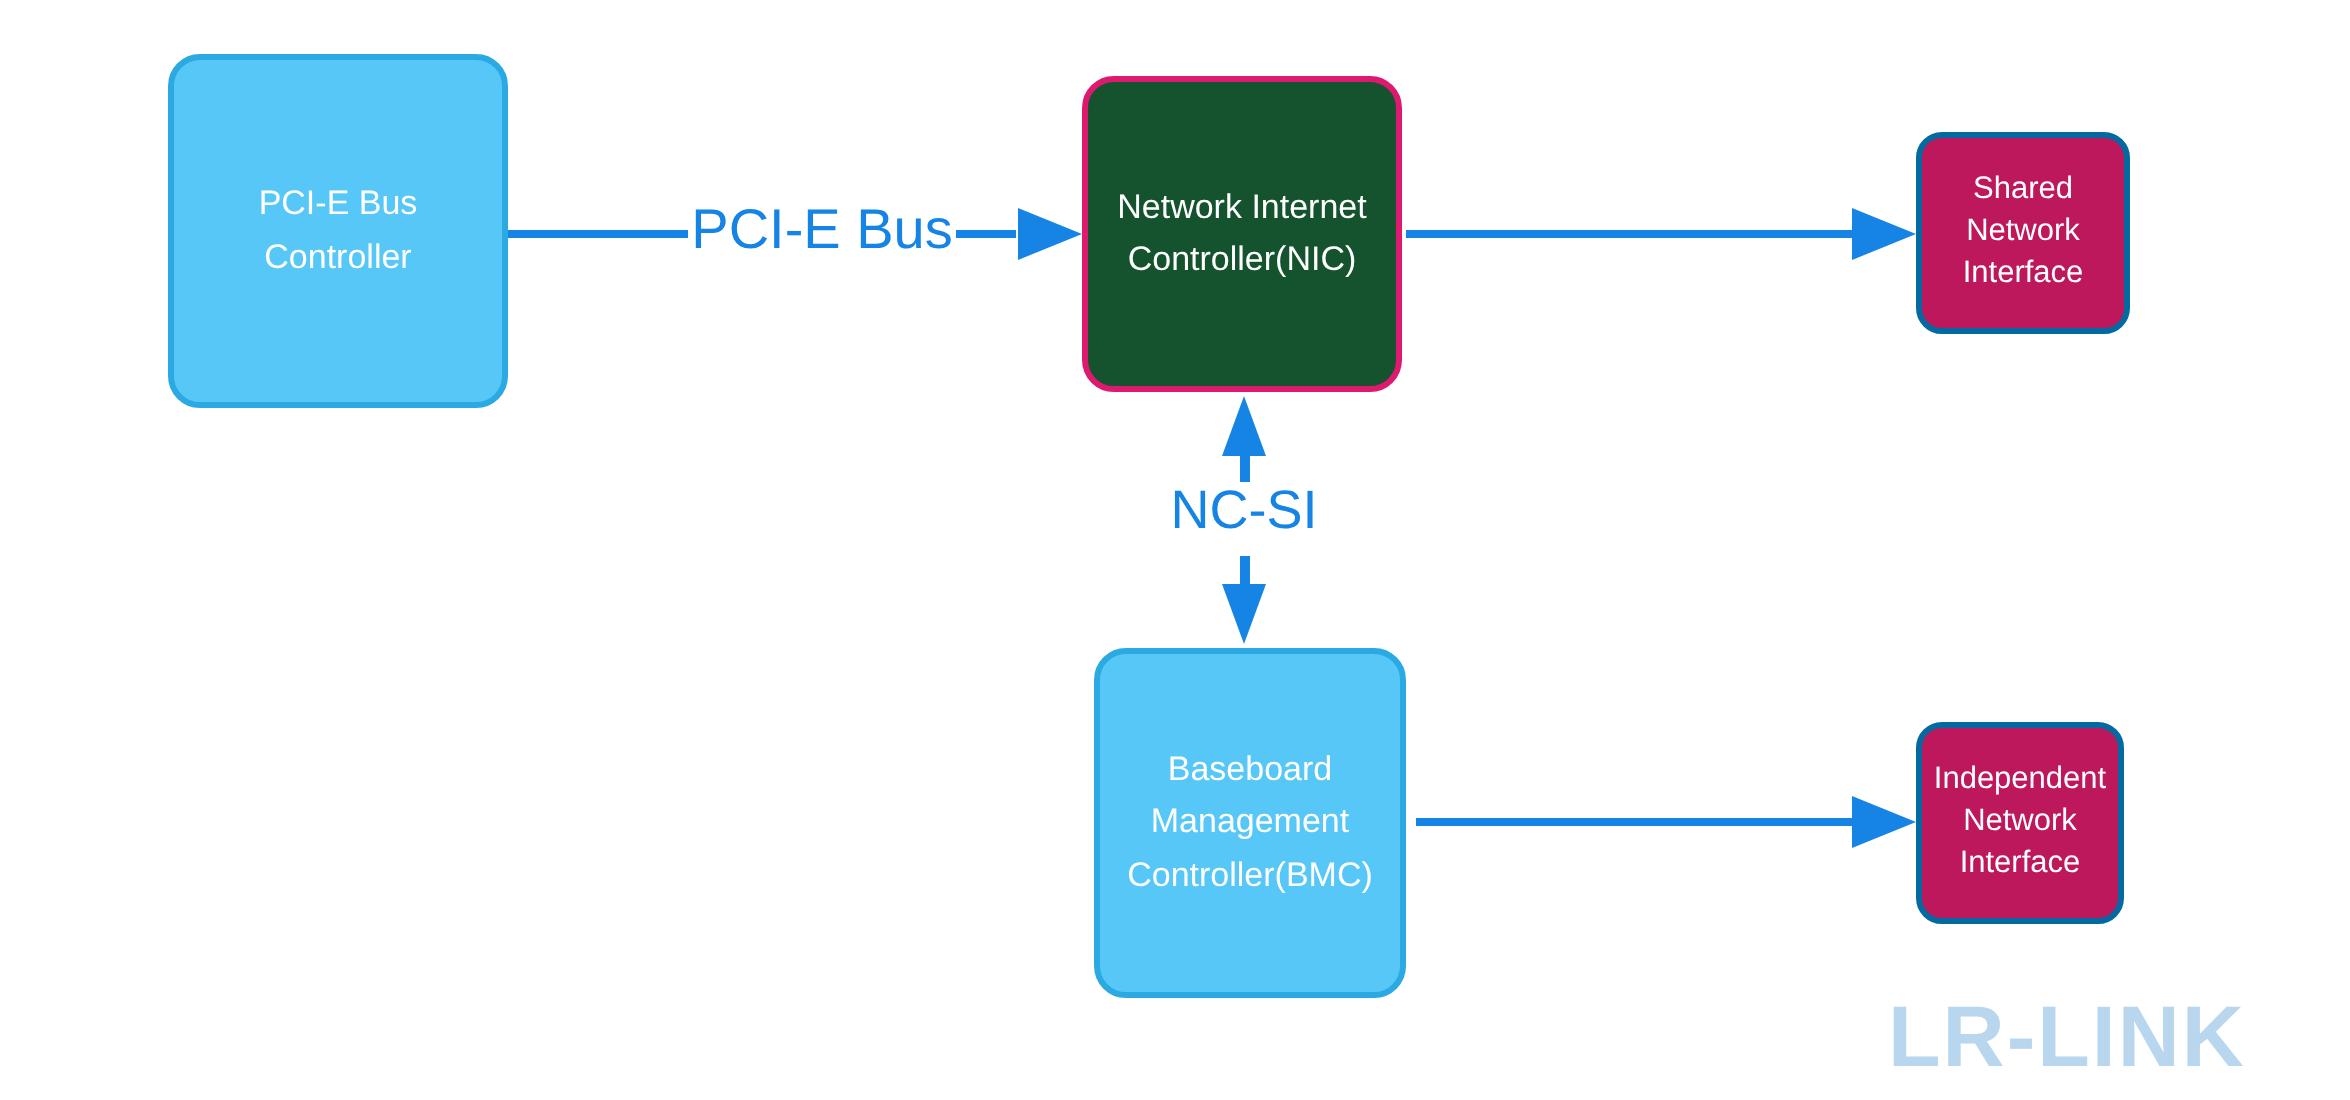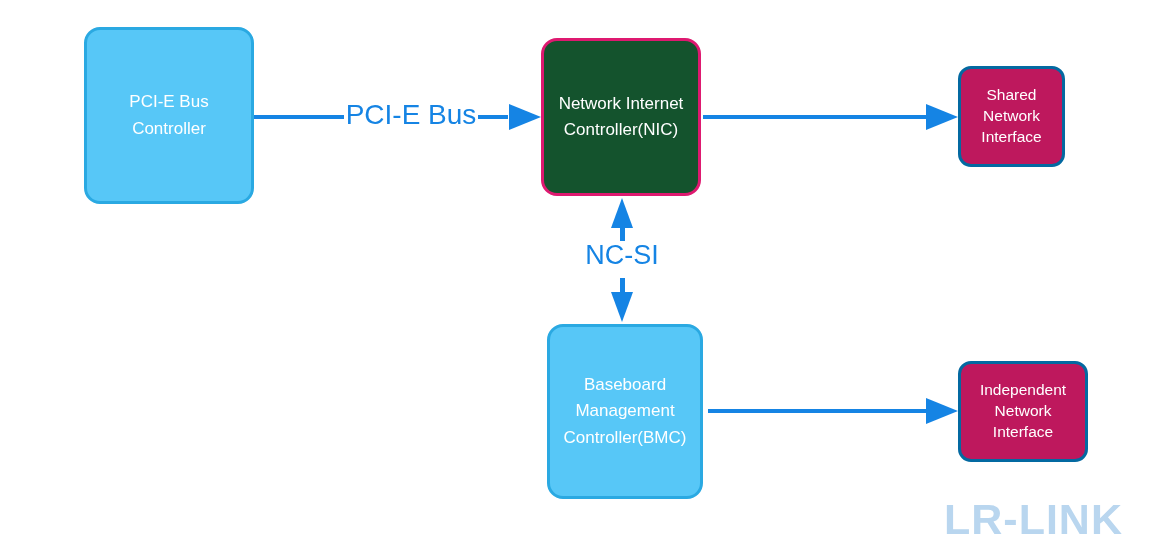--- a/index.html
+++ b/index.html
@@ -67,21 +67,21 @@
     font-weight: bold;
     letter-spacing: 1px;
     color: #B9D6EF;
   }
 
   
   .n-pcie        { left: 84px;  top: 27px;  width: 170px; height: 177px; }
   .n-nic         { left: 541px; top: 38px;  width: 160px; height: 158px; }
   .n-shared      { left: 958px; top: 66px;  width: 107px; height: 101px; }
   .n-bmc         { left: 536px; top: 324px; width: 156px; height: 175px; margin-left: 11px; }
-  .n-independent { left: 958px; top: 361px; width: 130px; height: 101px; }
+  .n-independent { left: 958px; top: 361px; width: 104px; height: 101px; }
 </style>
 </head>
 <body>
 
 <div class="canvas">
 
   <div class="node blue n-pcie">PCI-E Bus
 Controller</div>
 
   <div class="node pink n-nic">Network Internet

